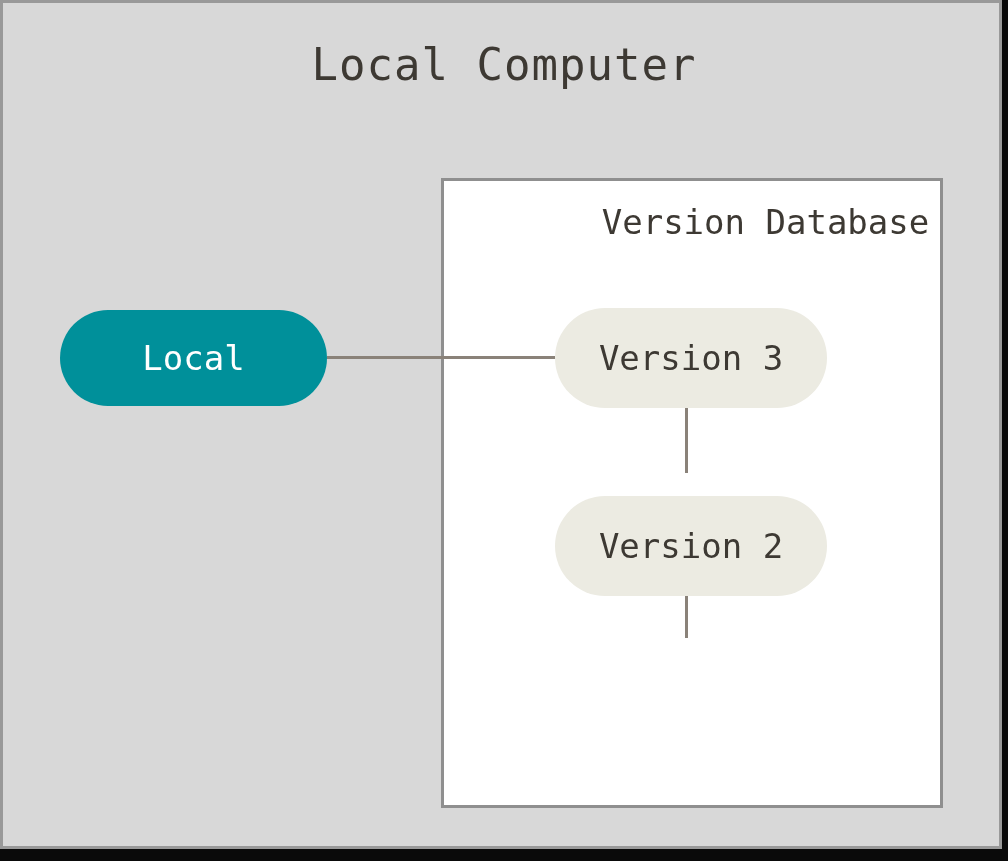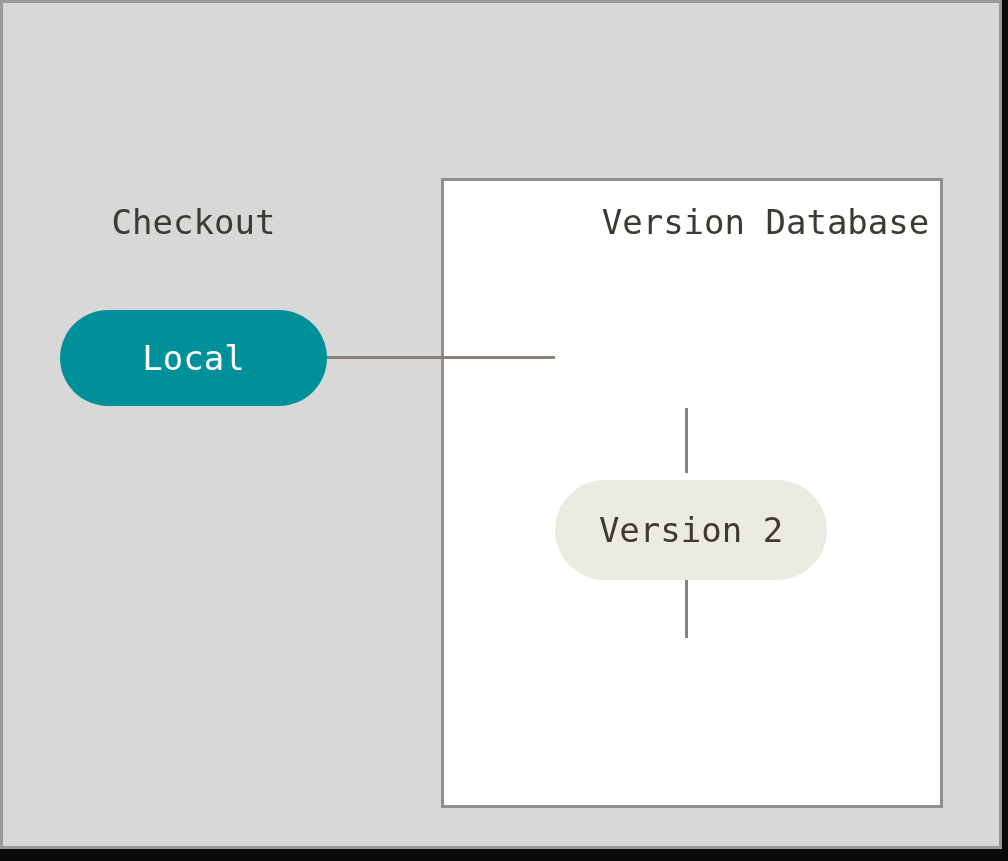--- a/index.html
+++ b/index.html
@@ -66,45 +66,46 @@
     background: var(--node-teal);
     color: var(--text-on-teal);
   }
   .pill-version {
     left: 555px; width: 272px; height: 100px;
     line-height: 100px;
     background: var(--node-light);
     color: var(--text-dark);
   }
   .pill-v3 { top: 308px; }
-  .pill-v2 { top: 480px; }
+  .pill-v2 { top: 496px; }
   .pill-v1 { top: 638px; }
   .conn { background: var(--connector); }
   .conn-h { left: 327px; top: 356px; width: 228px; height: 3px; }
   .conn-v { left: 685px; width: 3px; height: 65px; }
   .conn-v32 { top: 408px; }
   .conn-v21 { top: 573px; }
 </style>
 </head>
 <body>
 
 <div class="stage">
 
   <div class="panel"></div>
 
+  <div class="abs diagram-title">Local Computer</div>
 
-  <div class="abs zone-label checkout-label">Checkout</div>
 
   <div class="abs vdb-box"></div>
 
   <div class="abs zone-label vdb-title">Version Database</div>
 
   <div class="abs conn conn-h"></div>
   <div class="abs conn conn-v conn-v32"></div>
   <div class="abs conn conn-v conn-v21"></div>
 
   <div class="abs pill pill-file">Local</div>
 
+  <div class="abs pill pill-version pill-v3">Version 3</div>
 
   <div class="abs pill pill-version pill-v2">Version 2</div>
 
 
 </div>
 
 </body></html>

